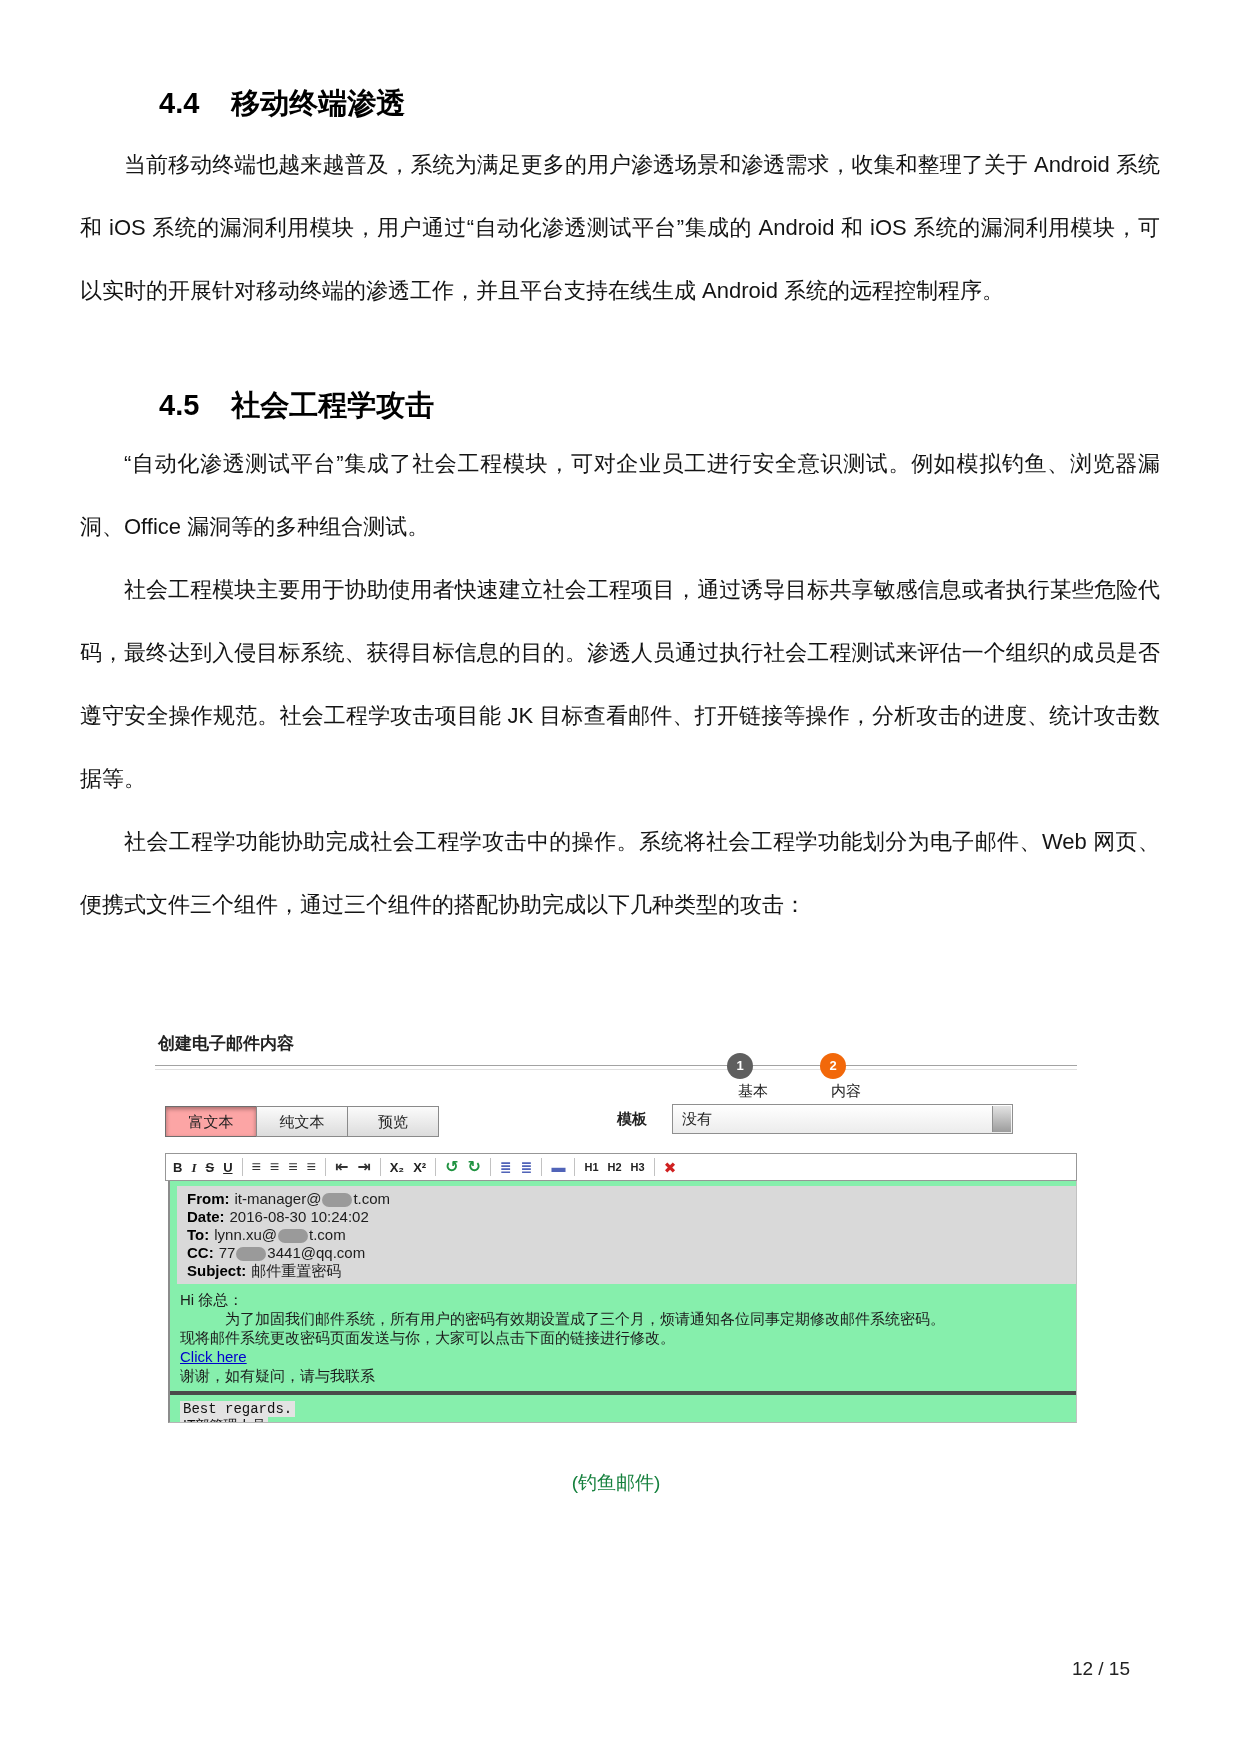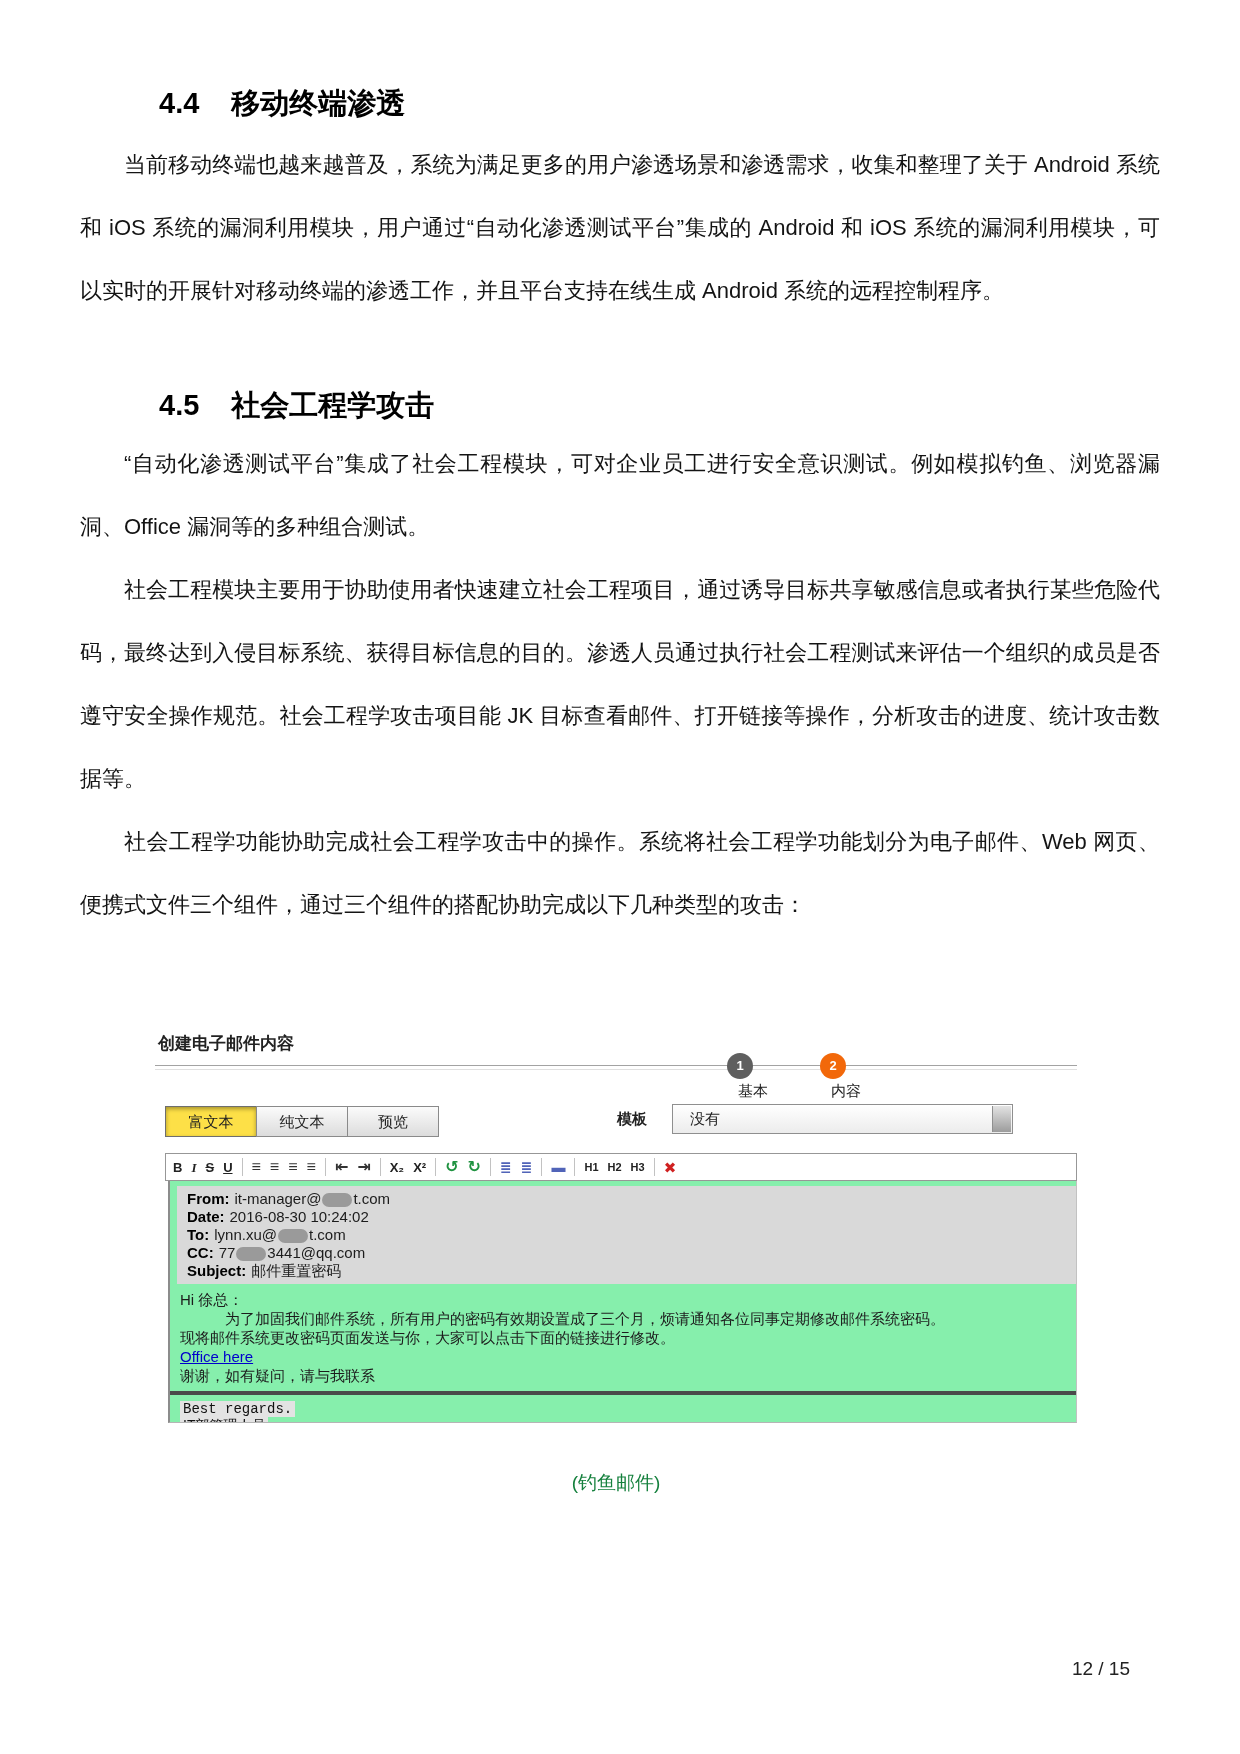--- a/index.html
+++ b/index.html
@@ -23,26 +23,26 @@
                font-size:13px;font-weight:700;text-align:center;line-height:26px;top:25px;}
   .step1{left:572px;background:#5f5f5f;}
   .step2{left:665px;background:#f2680a;}
   .step-label{position:absolute;top:54px;width:56px;text-align:right;font-size:15px;color:#222;}
   .step1-label{left:557px;}
   .step2-label{left:650px;}
 
   .tabs{position:absolute;left:10px;top:78px;display:flex;}
   .tab{width:90px;height:29px;line-height:29px;text-align:center;font-size:15px;color:#222;
        border:1px solid #8a8a8a;margin-right:-1px;background:linear-gradient(#fbfbfb,#dcdcdc);}
-  .tab.selected{background:#fde047;box-shadow:inset 0 2px 4px rgba(0,0,0,.35);border-color:#6e6e6e;}
+  .tab.selected{background:#fca5a5;box-shadow:inset 0 2px 4px rgba(0,0,0,.35);border-color:#6e6e6e;}
 
   .tpl-label{position:absolute;left:462px;top:82px;font-size:15px;font-weight:700;color:#222;}
   .tpl-select{position:absolute;left:517px;top:76px;width:341px;height:30px;box-sizing:border-box;
               border:1px solid #8f8f8f;background:linear-gradient(#ffffff,#ececec);
-              font-size:15px;line-height:28px;padding-left:17px;color:#222;}
+              font-size:15px;line-height:28px;padding-left:9px;color:#222;}
   .tpl-btn{position:absolute;top:1px;right:1px;bottom:1px;width:18px;
            background:linear-gradient(#e3e3e3,#9c9c9c);border-left:1px solid #8f8f8f;}
 
   .toolbar{position:absolute;left:10px;top:125px;width:912px;height:28px;box-sizing:border-box;
            border:1px solid #979797;background:#fff;display:flex;align-items:center;
            padding:0 7px;gap:9px;}
   .tb{font-size:13px;font-weight:700;color:#222;cursor:default;line-height:1;}
   .i-italic{font-style:italic;font-family:"Liberation Serif",serif;}
   .i-strike{text-decoration:line-through;}
   .i-underline{text-decoration:underline;}
@@ -160,21 +160,21 @@
         </div>
         <div>
           <b>Subject:</b><span>邮件重置密码</span>
         </div>
       </div>
 
       <div class="mail-body">
         <div>Hi 徐总：</div>
         <div class="indent3">为了加固我们邮件系统，所有用户的密码有效期设置成了三个月，烦请通知各位同事定期修改邮件系统密码。</div>
         <div>现将邮件系统更改密码页面发送与你，大家可以点击下面的链接进行修改。</div>
-        <div><span class="mail-link">Office here</span></div>
+        <div><span class="mail-link">Click here</span></div>
         <div>谢谢，如有疑问，请与我联系</div>
       </div>
       <div class="sig-divider"></div>
       <div class="sig-line"><span class="hl sig-mono">Best regards.</span></div>
       <div class="sig-line"><span class="hl">IT部管理人员</span></div>
     </div>
   </div>
 
   <div class="fig-caption">(钓鱼邮件)</div>
 

